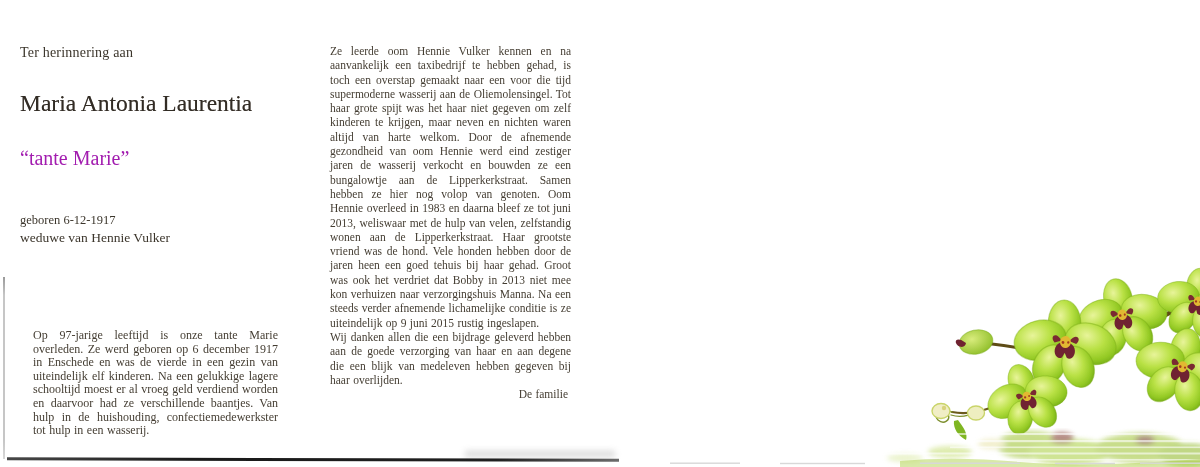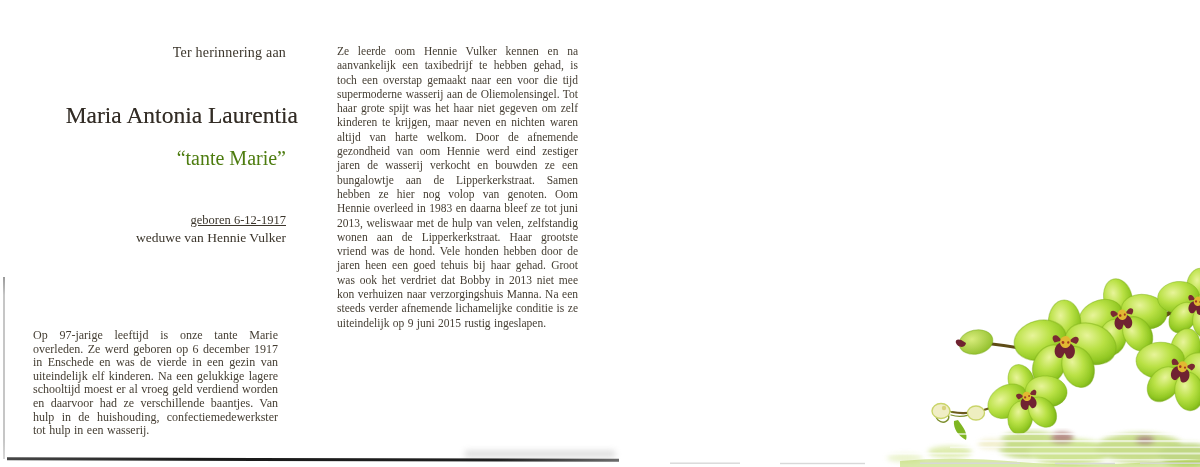--- a/index.html
+++ b/index.html
@@ -4,36 +4,36 @@
 <title>Memorial card</title>
 <style>
   html,body{margin:0;padding:0;background:#fff;}
   .card{
     position:relative; width:1200px; height:467px; background:#ffffff;
     overflow:hidden; font-family:"Liberation Serif","DejaVu Serif",serif;
     color:#453e33;
   }
   .card *{box-sizing:border-box;}
   
-  .lp-center{position:absolute; left:20px; width:266px; text-align:right; color:#3b352b;}
+  .lp-center{position:absolute; left:20px; width:266px; text-align:left; color:#3b352b;}
   .intro{top:45px; font-size:14px; letter-spacing:.2px;}
   .name{top:90px; font-size:23.5px; line-height:27.5px; color:#322c25; text-shadow:0 0 .4px rgba(60,50,40,.55);}
   .name span{display:block;}
-  .nickname{top:147px; font-size:20px; color:#4d7c0f;}
+  .nickname{top:147px; font-size:20px; color:#a21caf;}
   .relation{top:186px; font-size:13.5px;margin-top:44px;}
   .dates{top:213px; font-size:12.5px; line-height:14.5px;}
-  .dates span{display:block;text-decoration:underline;}
+  .dates span{display:block;}
   .bio{
     position:absolute; left:33px; top:317px; width:245px;
     font-size:12px; line-height:13.6px; text-align:justify;
     color:#443d32; word-spacing:.5px;
   }
   
   .center-col{
-    position:absolute; left:337px; top:44px; width:241px;
+    position:absolute; left:330px; top:44px; width:241px;
     font-size:11.5px; line-height:14.3px; text-align:justify;
     color:#443d32; word-spacing:.5px;
   }
   .center-col p{margin:0;}
   .thanks{margin-top:13px;}
   .signature{margin-top:16px; text-align:right; padding-right:3px;}
   
   .edge-left{
     position:absolute; left:3px; top:277px; width:2px; height:182px;
     background:linear-gradient(#9a9a9a,#c6c6c6 10%,#c6c6c6 90%,#d8d8d8);
@@ -51,37 +51,39 @@
   .photo{position:absolute; left:600px; top:0; width:600px; height:467px;}
 </style>
 </head>
 <body>
 
 <div class="card">
 
   <section>
     <div class="lp-center intro" style="position:absolute;">Ter herinnering aan</div>
 
-    <h1 class="lp-center name" style="position:absolute;margin:12px;font-weight:400;">
+    <h1 class="lp-center name" style="position:absolute;margin:0;font-weight:400;">
       <span>Maria Antonia Laurentia</span>
     </h1>
 
     <div class="lp-center nickname" style="position:absolute;">“tante Marie”</div>
 
     <div class="lp-center relation" style="position:absolute;">weduwe van Hennie Vulker</div>
 
     <div class="lp-center dates" style="position:absolute;">
       <span>geboren 6-12-1917</span>
     </div>
 
     <p class="bio">Op 97-jarige leeftijd is onze tante Marie overleden. Ze werd geboren op 6 december 1917 in Enschede en was de vierde in een gezin van uiteindelijk elf kinderen. Na een gelukkige lagere schooltijd moest er al vroeg geld verdiend worden en daarvoor had ze verschillende baantjes. Van hulp in de huishouding, confectiemedewerkster tot hulp in een wasserij.</p>
   </section>
 
   <section class="center-col">
     <p>Ze leerde oom Hennie Vulker kennen en na aanvankelijk een taxibedrijf te hebben gehad, is toch een overstap gemaakt naar een voor die tijd supermoderne wasserij aan de Oliemolensingel. Tot haar grote spijt was het haar niet gegeven om zelf kinderen te krijgen, maar neven en nichten waren altijd van harte welkom. Door de afnemende gezondheid van oom Hennie werd eind zestiger jaren de wasserij verkocht en bouwden ze een bungalowtje aan de Lipperkerkstraat. Samen hebben ze hier nog volop van genoten. Oom Hennie overleed in 1983 en daarna bleef ze tot juni 2013, weliswaar met de hulp van velen, zelfstandig wonen aan de Lipperkerkstraat. Haar grootste vriend was de hond. Vele honden hebben door de jaren heen een goed tehuis bij haar gehad. Groot was ook het verdriet dat Bobby in 2013 niet mee kon verhuizen naar verzorgingshuis Manna. Na een steeds verder afnemende lichamelijke conditie is ze uiteindelijk op 9 juni 2015 rustig ingeslapen.</p>
+    <p class="thanks">Wij danken allen die een bijdrage geleverd hebben aan de goede verzorging van haar en aan degene die een blijk van medeleven hebben gegeven bij haar overlijden.</p>
+    <p class="signature">De familie</p>
   </section>
 
   <div class="edge-left"></div>
   <div class="edge-smudge"></div>
   <div class="edge-bottom"></div>
 
   <svg class="photo" viewBox="0 0 600 467" xmlns="http://www.w3.org/2000/svg">
     <defs>
       <radialGradient id="pg" cx="38%" cy="34%" r="75%">
         <stop offset="0%" stop-color="#e8f49a"></stop>

